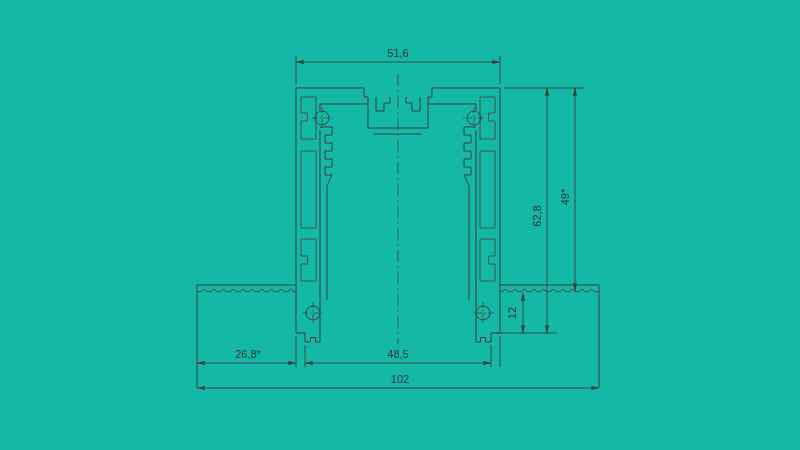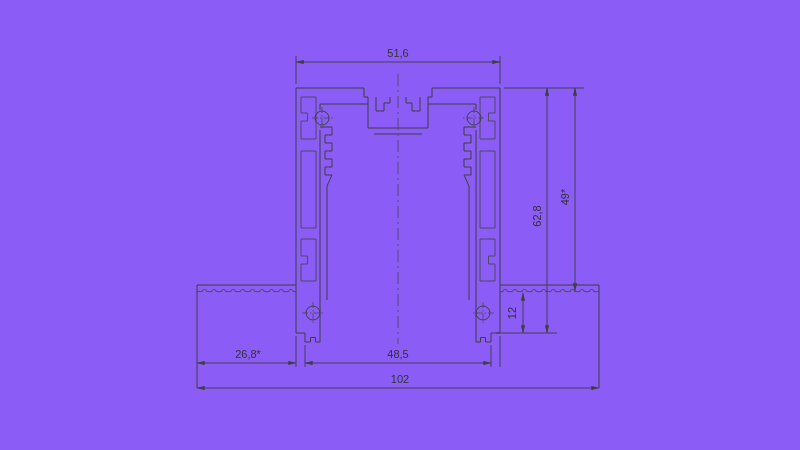--- a/index.html
+++ b/index.html
@@ -1,16 +1,16 @@
 <!DOCTYPE html>
 <html><head>
 <meta charset="utf-8">
 <style>
   html,body{margin:0;padding:0;background:#ffffff;}
-  .stage{position:relative;width:800px;height:450px;background:#8b5cf6;overflow:hidden;
+  .stage{position:relative;width:800px;height:450px;background:#14b8a6;overflow:hidden;
          font-family:"Liberation Sans", sans-serif;}
   svg{display:block;}
   .geo{stroke:#3f3f3f;stroke-width:1;fill:none;}
   .thin{stroke:#4a4a4a;stroke-width:0.9;fill:none;}
   .dash{stroke:#4a4a4a;stroke-width:0.8;fill:none;stroke-dasharray:12 4 2 4;}
   .crossdash{stroke:#4a4a4a;stroke-width:0.8;fill:none;stroke-dasharray:6 2 1.5 2;}
   .dimline{stroke:#3f3f3f;stroke-width:0.9;fill:none;}
   text.dim{font-family:"Liberation Sans", sans-serif;font-size:11px;fill:#333333;}
 </style>
 </head>

